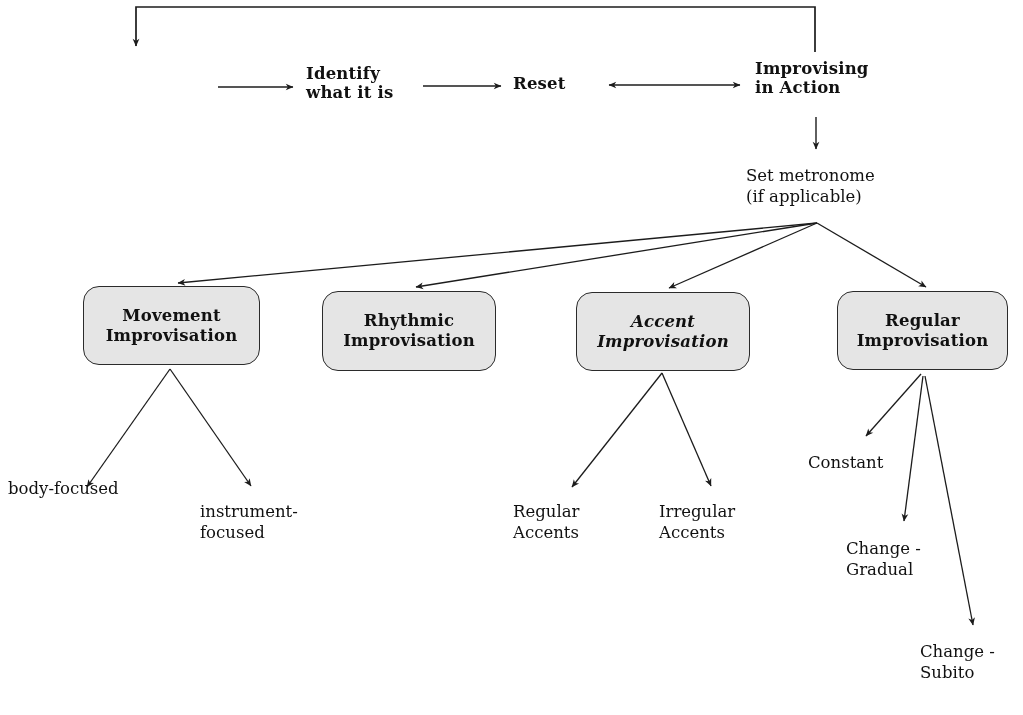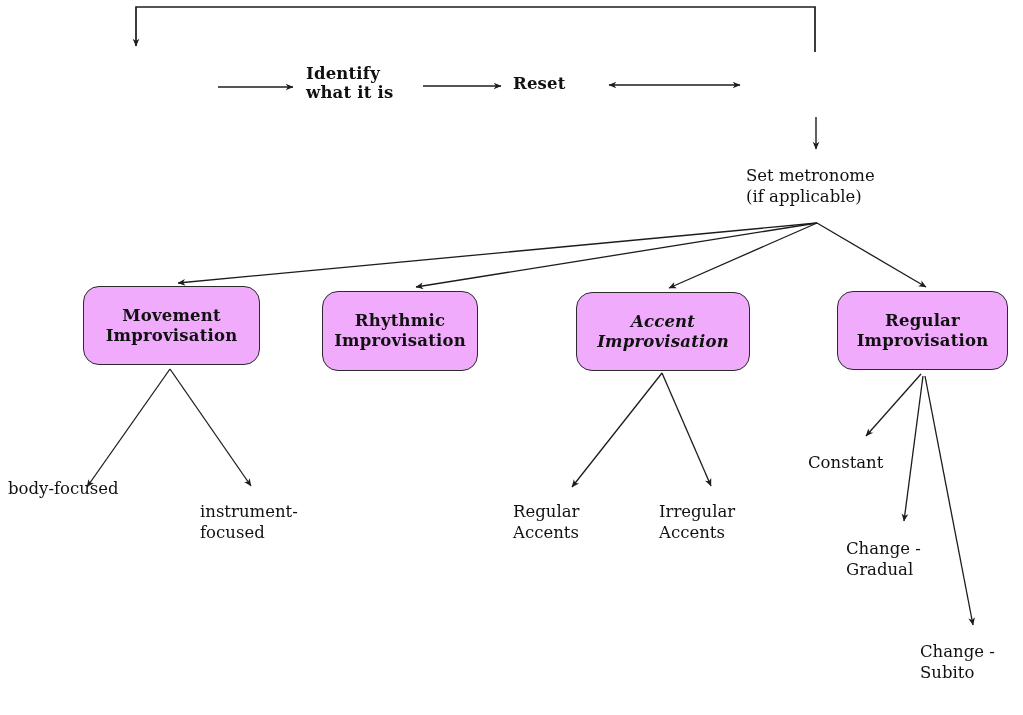--- a/index.html
+++ b/index.html
@@ -28,36 +28,36 @@
     font-weight: bold;
     letter-spacing: 0.2px;
   }
   .label.plain {
     font-weight: normal;
     line-height: 21px;
     font-size: 16.5px;
   }
   .box {
     position: absolute;
-    background: #f0abfc;
+    background: #e5e5e5;
     border: 1.7px solid #2b2b2b;
     border-radius: 16px;
     display: flex;
     align-items: center;
     justify-content: center;
     text-align: center;
     font-weight: bold;
     font-size: 16.5px;
     line-height: 20px;
     letter-spacing: 0.2px;
     white-space: pre-line;
     box-sizing: border-box;
   }
   .box-movement { left: 83px;  top: 286px; width: 177px; height: 79px; }
-  .box-rhythmic { left: 322px; top: 291px; width: 156px; height: 80px; }
+  .box-rhythmic { left: 322px; top: 291px; width: 174px; height: 80px; }
   .box-accent   { left: 576px; top: 292px; width: 174px; height: 79px; font-style: italic; }
   .box-dynamics { left: 837px; top: 291px; width: 171px; height: 79px; }
 
   .pos-encounter  { left: 67px;  top: 64px; }
   .pos-identify   { left: 306px; top: 64px; }
   .pos-reset      { left: 513px; top: 74px; }
   .pos-improvising{ left: 755px; top: 59px; }
   .pos-metronome  { left: 746px; top: 165px; }
   .pos-body       { left: 8px;   top: 478px; }
   .pos-instrument { left: 200px; top: 501px; }
@@ -102,20 +102,22 @@
     <line x1="662" y1="373" x2="711" y2="486" stroke="#1c1c1c" stroke-width="1.3" marker-end="url(#arrow)"></line>
 
     <line x1="921" y1="374" x2="866" y2="436" stroke="#1c1c1c" stroke-width="1.3" marker-end="url(#arrow)"></line>
     <line x1="923" y1="376" x2="904" y2="521" stroke="#1c1c1c" stroke-width="1.3" marker-end="url(#arrow)"></line>
     <line x1="925" y1="376" x2="973" y2="625" stroke="#1c1c1c" stroke-width="1.3" marker-end="url(#arrow)"></line>
   </svg>
 
   <div class="label bold pos-identify">Identify
 what it is</div>
   <div class="label bold pos-reset">Reset</div>
+  <div class="label bold pos-improvising">Improvising
+in Action</div>
 
   <div class="label plain pos-metronome">Set metronome
 (if applicable)</div>
 
   <div class="box box-movement">Movement
 Improvisation</div>
   <div class="box box-rhythmic">Rhythmic
 Improvisation</div>
   <div class="box box-accent">Accent
 Improvisation</div>

